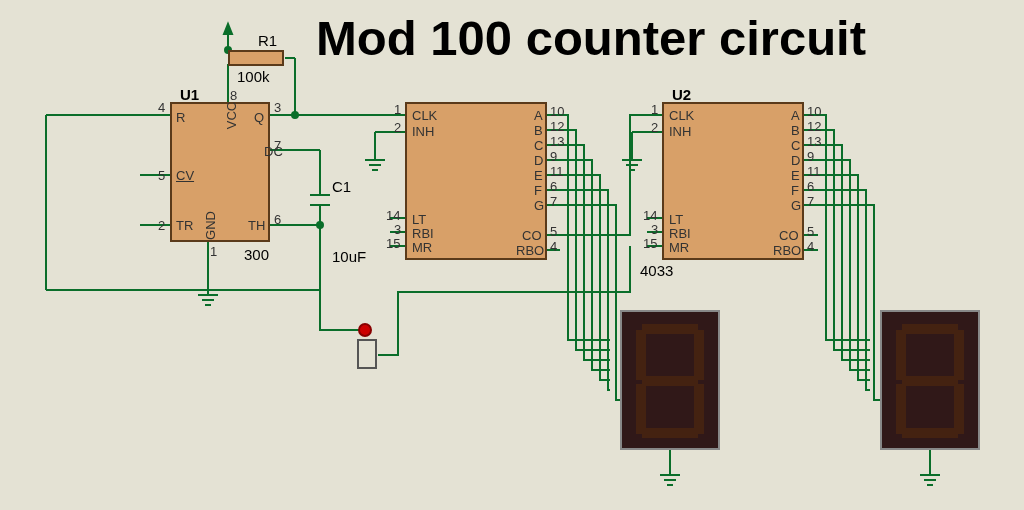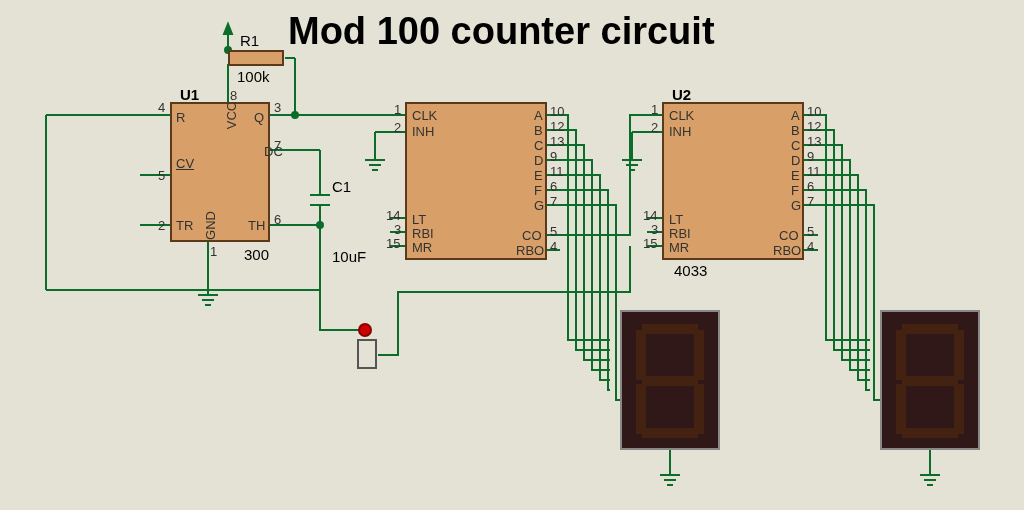--- a/index.html
+++ b/index.html
@@ -1,18 +1,18 @@
 <!DOCTYPE html>
 <html><head>
 <meta charset="utf-8">
 <style>
   * { margin:0; padding:0; box-sizing:border-box; }
   body { background:#e4e2d4; font-family:Arial,sans-serif; width:1024px; height:510px; position:relative; overflow:hidden; }
   svg { position:absolute; top:0; left:0; }
-  .title { position:absolute; top:10px; left:288px; font-size:38px; font-weight:900; color:#000; }
+  .title { position:absolute; top:10px; left:316px; font-size:49px; font-weight:900; color:#000; }
   .chip { position:absolute; background:#d8a068; border:2px solid #5a3a1a; }
   .chip-label { position:absolute; font-size:15px; color:#000; }
   .pin-num { position:absolute; font-size:13px; color:#333; }
   .pin-name { position:absolute; font-size:13px; color:#333; }
   .comp-label { position:absolute; font-size:15px; color:#000; }
   .seg7 { position:absolute; width:100px; height:140px; background:#301818; border:2px solid #888; }
   
   .segA,.segG,.segD { position:absolute; left:20px; width:56px; height:10px; background:#421; }
   .segB,.segC,.segE,.segF { position:absolute; width:10px; height:50px; background:#421; }
   .segA{top:12px}.segG{top:64px}.segD{top:116px}
@@ -125,31 +125,31 @@
     <line x1="664" y1="480" x2="676" y2="480"></line>
     <line x1="667" y1="485" x2="673" y2="485"></line>
     <line x1="930" y1="450" x2="930" y2="475"></line>
     <line x1="920" y1="475" x2="940" y2="475"></line>
     <line x1="924" y1="480" x2="936" y2="480"></line>
     <line x1="927" y1="485" x2="933" y2="485"></line>
   </g>
 </svg>
 
 <div class="resistor" style="left:228px; top:50px;"></div>
-<div class="comp-label" style="left:240px; top:32px;">R1</div>
+<div class="comp-label" style="left:258px; top:32px;">R1</div>
 <div class="comp-label" style="left:237px; top:68px;">100k</div>
 
 <div class="chip" style="left:170px; top:102px; width:100px; height:140px;"></div>
 <div class="chip-label" style="left:180px; top:86px; font-weight:bold">U1</div>
 <div class="comp-label" style="left:244px; top:246px;">300</div>
 
 <div class="pin-num" style="left:158px; top:100px;">4</div>
 <div class="pin-name" style="left:176px; top:110px;">R</div>
 <div class="pin-num" style="left:158px; top:168px;">5</div>
-<div class="pin-name" style="left:176px; top:156px;text-decoration:underline;">CV</div>
+<div class="pin-name" style="left:176px; top:168px;text-decoration:underline;">CV</div>
 <div class="pin-num" style="left:158px; top:218px;">2</div>
 <div class="pin-name" style="left:176px; top:218px;">TR</div>
 <div class="pin-num" style="left:230px; top:88px;">8</div>
 <div class="pin-name" style="left:218px; top:108px; transform:rotate(-90deg)">VCC</div>
 <div class="pin-num" style="left:210px; top:244px;">1</div>
 <div class="pin-name" style="left:196px; top:218px; transform:rotate(-90deg)">GND</div>
 <div class="pin-num" style="left:274px; top:100px;">3</div>
 <div class="pin-name" style="left:254px; top:110px;">Q</div>
 <div class="pin-num" style="left:274px; top:138px;">7</div>
 <div class="pin-name" style="left:264px; top:144px;text-align:center;">DC</div>
@@ -186,21 +186,21 @@
 <div class="pin-name" style="left:534px; top:183px;">F</div>
 <div class="pin-num" style="left:550px; top:194px;">7</div>
 <div class="pin-name" style="left:534px; top:198px;">G</div>
 <div class="pin-num" style="left:550px; top:224px;">5</div>
 <div class="pin-name" style="left:522px; top:228px;">CO</div>
 <div class="pin-num" style="left:550px; top:239px;">4</div>
 <div class="pin-name" style="left:516px; top:243px;">RBO</div>
 
 <div class="chip" style="left:662px; top:102px; width:142px; height:158px;"></div>
 <div class="chip-label" style="left:672px; top:86px; font-weight:bold">U2</div>
-<div class="comp-label" style="left:674px; top:262px;">4033</div>
+<div class="comp-label" style="left:640px; top:262px;">4033</div>
 
 <div class="pin-num" style="left:651px; top:102px;">1</div>
 <div class="pin-name" style="left:669px; top:108px;">CLK</div>
 <div class="pin-num" style="left:651px; top:120px;">2</div>
 <div class="pin-name" style="left:669px; top:124px;">INH</div>
 <div class="pin-num" style="left:643px; top:208px;">14</div>
 <div class="pin-name" style="left:669px; top:212px;">LT</div>
 <div class="pin-num" style="left:651px; top:222px;">3</div>
 <div class="pin-name" style="left:669px; top:226px;">RBI</div>
 <div class="pin-num" style="left:643px; top:236px;">15</div>

